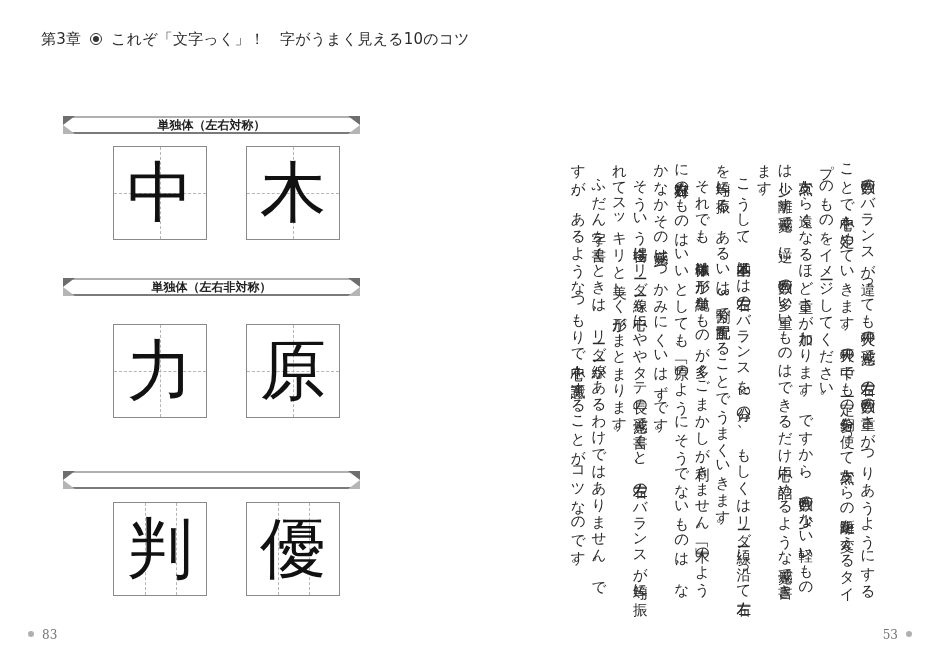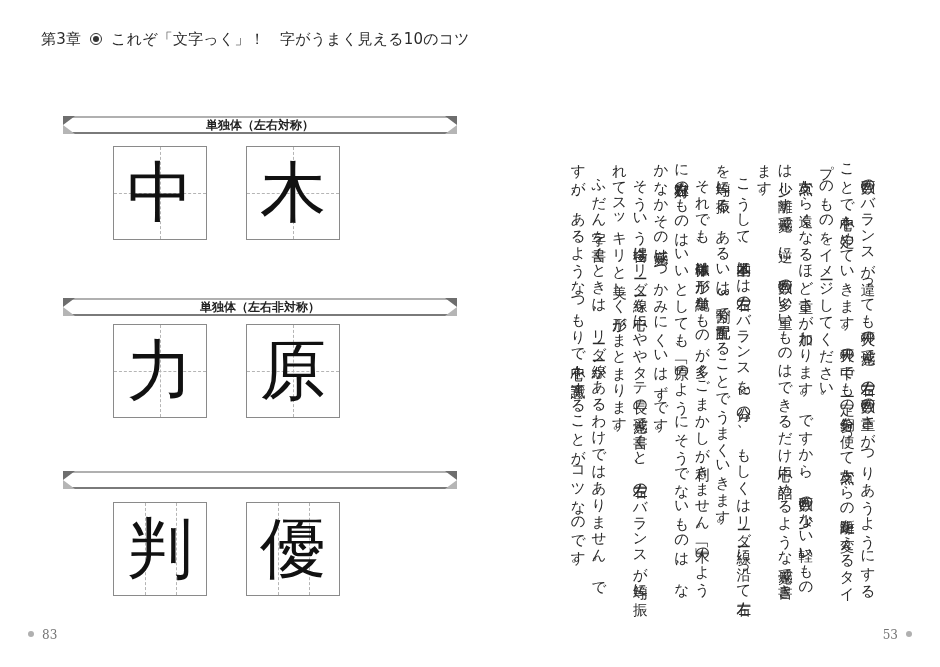--- a/index.html
+++ b/index.html
@@ -12,21 +12,21 @@
     font-family: "DejaVu Sans", sans-serif; letter-spacing:0.2px; white-space:nowrap;
   }
   .running-header .bullet {
     display:inline-block; width:10px; height:10px; border-radius:50%;
     border:1px solid #333; position:relative; vertical-align:-1px; margin:0 4px;
   }
   .running-header .bullet::after {
     content:""; position:absolute; left:2px; top:2px; width:6px; height:6px; border-radius:50%; background:#333;
   }
 
-  .banner { position:absolute; left:63px; width:394px; height:22px; }
+  .banner { position:absolute; left:63px; width:297px; height:22px; }
   .banner .bar {
     position:absolute; left:0; right:0; top:2px; height:18px; background:#fff;
     border-top:2px solid #b0b0b0; border-bottom:2px solid #7a7a7a; box-sizing:border-box;
   }
   .banner .cap { position:absolute; top:2px; width:12px; height:18px; }
   .banner .cap.left { left:0; }
   .banner .cap.right { right:0; }
   .banner .label {
     position:absolute; left:0; right:0; top:3px; text-align:center;
     font-size:12px; font-weight:bold; color:#222; line-height:16px;
@@ -83,21 +83,21 @@
   <div class="guide-v" style="left:46px;"></div>
     <div class="guide-h" style="top:46px;"></div>
   <div class="glyph">中</div>
 </div>
 <div class="kanji-box" style="left:246px; top:146px;">
   <div class="guide-v" style="left:46px;"></div>
     <div class="guide-h" style="top:46px;"></div>
   <div class="glyph">木</div>
 </div>
 
-<div class="banner" style="top:296px;">
+<div class="banner" style="top:276px;">
   <div class="bar"></div>
   <svg class="cap left" viewBox="0 0 12 18" width="12" height="18">
     <polygon points="0,0 12,0 0,9" fill="#6e6e6e"></polygon>
       <polygon points="0,9 12,18 0,18" fill="#b5b5b5"></polygon>
   </svg>
   <svg class="cap right" viewBox="0 0 12 18" width="12" height="18">
     <polygon points="0,0 12,0 12,9" fill="#6e6e6e"></polygon>
       <polygon points="12,9 12,18 0,18" fill="#b5b5b5"></polygon>
   </svg>
   <div class="label">単独体（左右非対称）</div>

